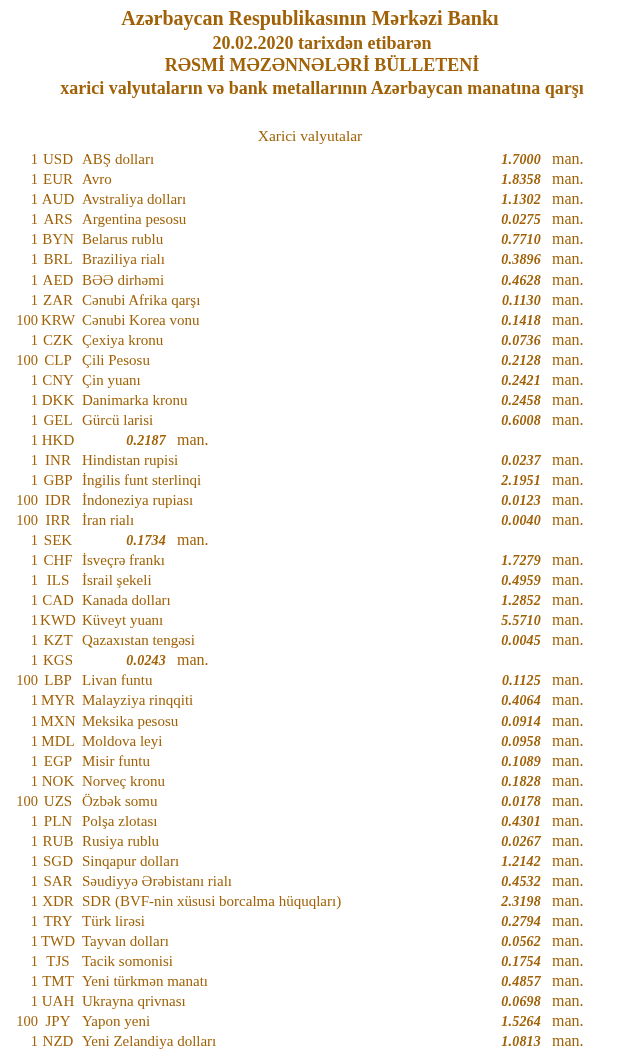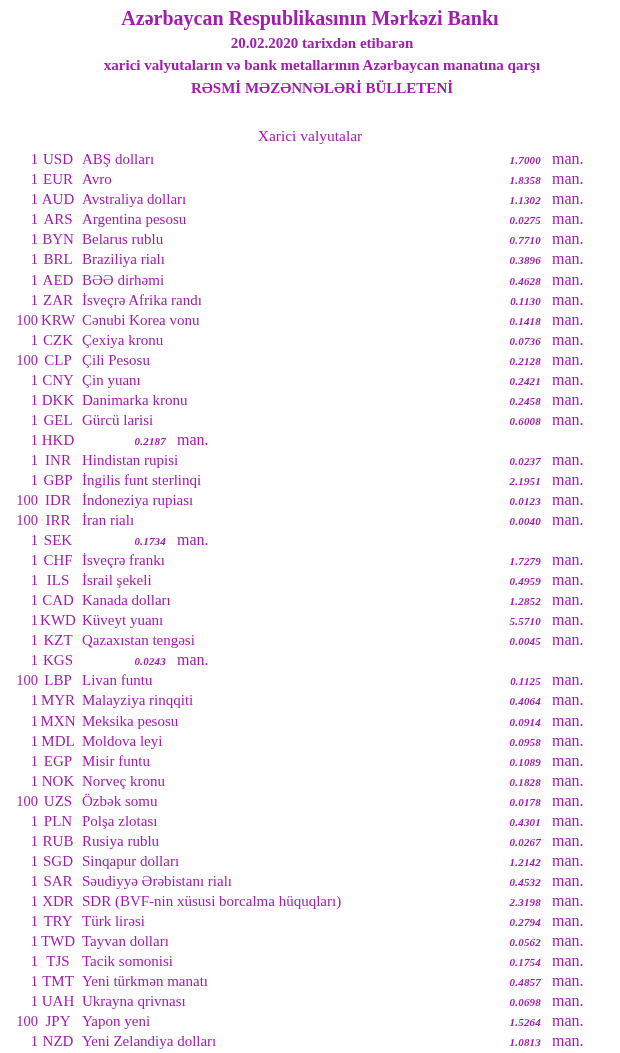--- a/index.html
+++ b/index.html
@@ -1,34 +1,34 @@
 <!DOCTYPE html>
 <html><head>
 <meta charset="utf-8">
 <style>
   html, body { margin: 0; padding: 0; background: #ffffff; }
   .page {
     width: 620px;
     height: 1053px;
     margin: 0 auto;
     background: #ffffff;
-    color: #a21caf;
+    color: #a16207;
     font-family: "Liberation Serif", serif;
     overflow: hidden;
     box-sizing: border-box;
   }
   .doc-header { text-align: center; padding-top: 5px; }
   .bank-title {
     font-size: 20px;
     line-height: 27px;
     font-weight: bold;
     margin: 0;
   }
   .sub-line {
-    font-size: 15px;
+    font-size: 18px;
     line-height: 22.4px;
     font-weight: bold;
     margin-left: 24px;
   }
   .section-title {
     margin-top: 26px;
     text-align: center;
     font-size: 15.5px;
     line-height: 22px;
     font-weight: normal;
@@ -39,35 +39,35 @@
     align-items: baseline;
     height: 20.05px;
     line-height: 20.05px;
     box-sizing: border-box;
     padding-right: 23px;
   }
   .c-qty   { width: 38px;  text-align: right;  font-size: 14.5px; flex: 0 0 auto; }
   .c-code  { width: 40px;  text-align: center; font-size: 15px;   flex: 0 0 auto; }
   .c-name  { flex: 1 1 auto; padding-left: 4px; font-size: 15px;
              white-space: nowrap; overflow: hidden; }
-  .c-rate  { width: 88px; text-align: right; font-size: 11px;
+  .c-rate  { width: 88px; text-align: right; font-size: 14px;
              font-weight: bold; font-style: italic; flex: 0 0 auto;
              letter-spacing: 0.2px; }
   .c-man   { width: 45px; padding-left: 11px; font-size: 16px; flex: 0 0 auto; }
 </style>
 </head>
 <body>
 
 <div class="page">
 
   <div class="doc-header">
     <div class="bank-title">Azərbaycan Respublikasının Mərkəzi Bankı</div>
     <div class="sub-line">20.02.2020 tarixdən etibarən</div>
+    <div class="sub-line">RƏSMİ MƏZƏNNƏLƏRİ BÜLLETENİ</div>
     <div class="sub-line">xarici valyutaların və bank metallarının Azərbaycan manatına qarşı</div>
-    <div class="sub-line">RƏSMİ MƏZƏNNƏLƏRİ BÜLLETENİ</div>
   </div>
 
   <div class="section-title">Xarici valyutalar</div>
 
   <div class="rates-table">
       <div class="row">
       <span class="c-qty">1</span>
       <span class="c-code">USD</span>
       <span class="c-name">ABŞ dolları</span>
       <span class="c-rate">1.7000</span>
@@ -111,21 +111,21 @@
       <div class="row">
       <span class="c-qty">1</span>
       <span class="c-code">AED</span>
       <span class="c-name">BƏƏ dirhəmi</span>
       <span class="c-rate">0.4628</span>
       <span class="c-man">man.</span>
     </div>
       <div class="row">
       <span class="c-qty">1</span>
       <span class="c-code">ZAR</span>
-      <span class="c-name">İsveçrə Afrika randı</span>
+      <span class="c-name">Cənubi Afrika qarşı</span>
       <span class="c-rate">0.1130</span>
       <span class="c-man">man.</span>
     </div>
       <div class="row">
       <span class="c-qty">100</span>
       <span class="c-code">KRW</span>
       <span class="c-name">Cənubi Korea vonu</span>
       <span class="c-rate">0.1418</span>
       <span class="c-man">man.</span>
     </div>

